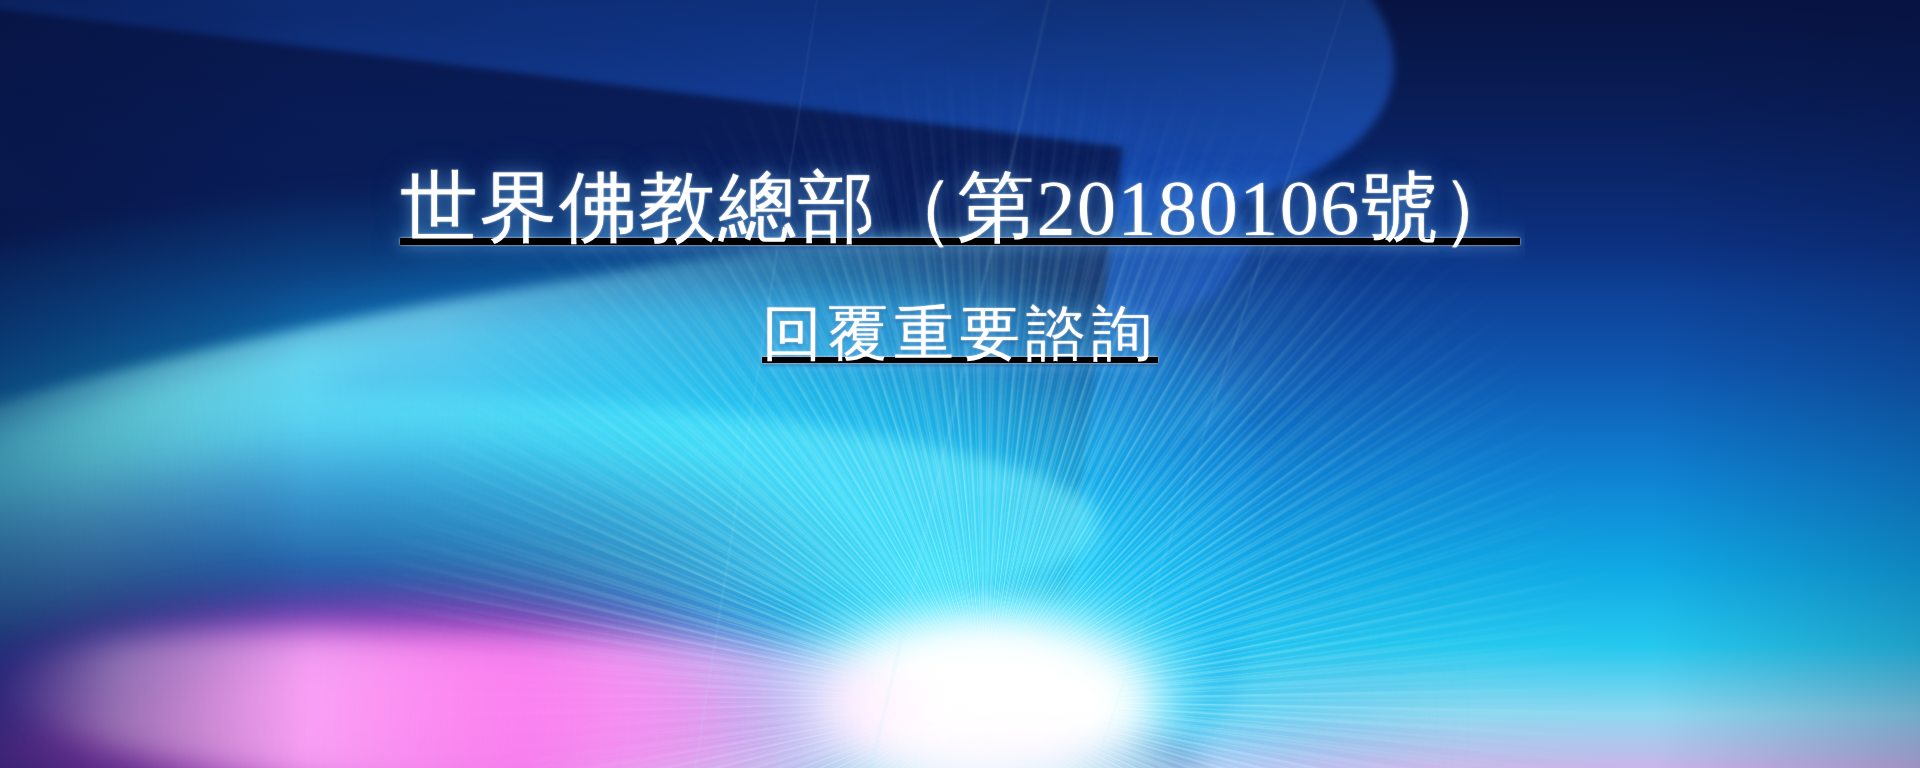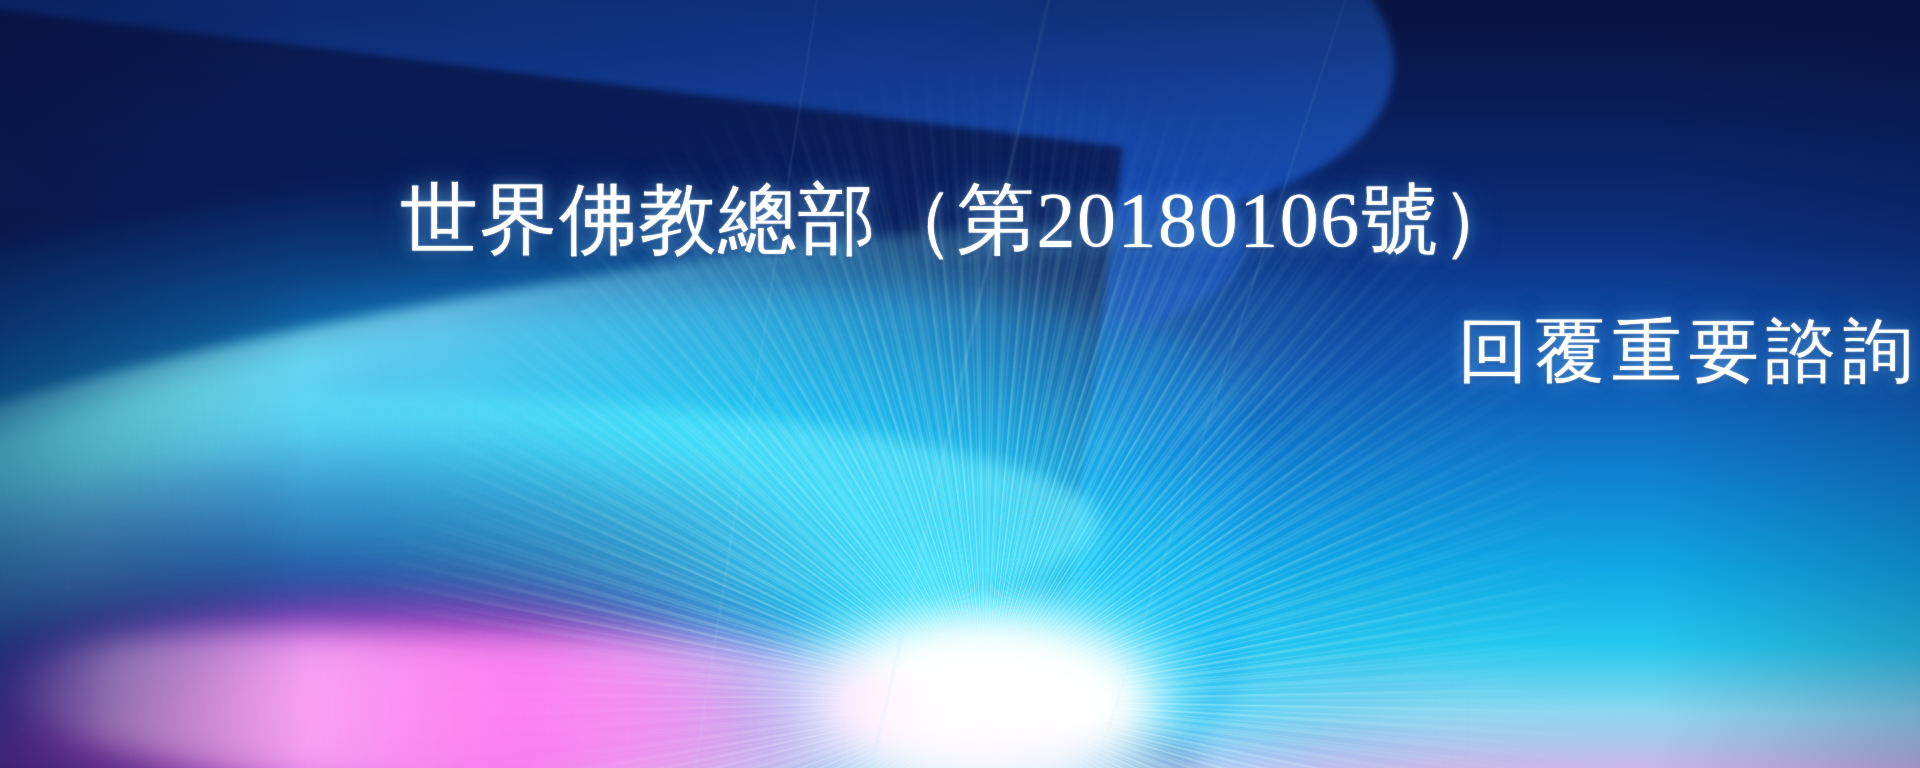--- a/index.html
+++ b/index.html
@@ -345,45 +345,45 @@
   .vignette-sides {
     background:
       linear-gradient(to right, rgba(6,16,60,.40) 0%, rgba(6,16,60,0) 16%),
       linear-gradient(to left,  rgba(6,16,60,.22) 0%, rgba(6,16,60,0) 14%);
   }
 
   
   .title-block {
     position: absolute;
     left: 0; right: 0;
-    top: 176px;
+    top: 164px;
     text-align: center;
     z-index: 30;
+    text-decoration: underline;
   }
   .title-line {
     color: #ffffff;
     font-weight: 400;
     letter-spacing: .02em;
     white-space: nowrap;
     text-shadow:
       0 0 2px rgba(255,255,255,.85),
       0 0 14px rgba(120,200,255,.55),
       0 0 34px rgba(90,180,255,.35),
       0 2px 4px rgba(0,20,70,.45);
   }
   .title-line-1 {
     font-size: 78px;
     line-height: 1.12;
   }
   .title-line-2 {
-    font-size: 70px;
+    font-size: 60px;
     line-height: 1.12;
     margin-top: 50px;
     letter-spacing: .10em;
-    text-align: right;
   }
 </style>
 </head>
 <body>
 
 <div id="banner">
 
   <div class="layer bg-base"></div>
   <div class="layer swoop-topleft"></div>
   <div class="layer swoop-topleft2"></div>

